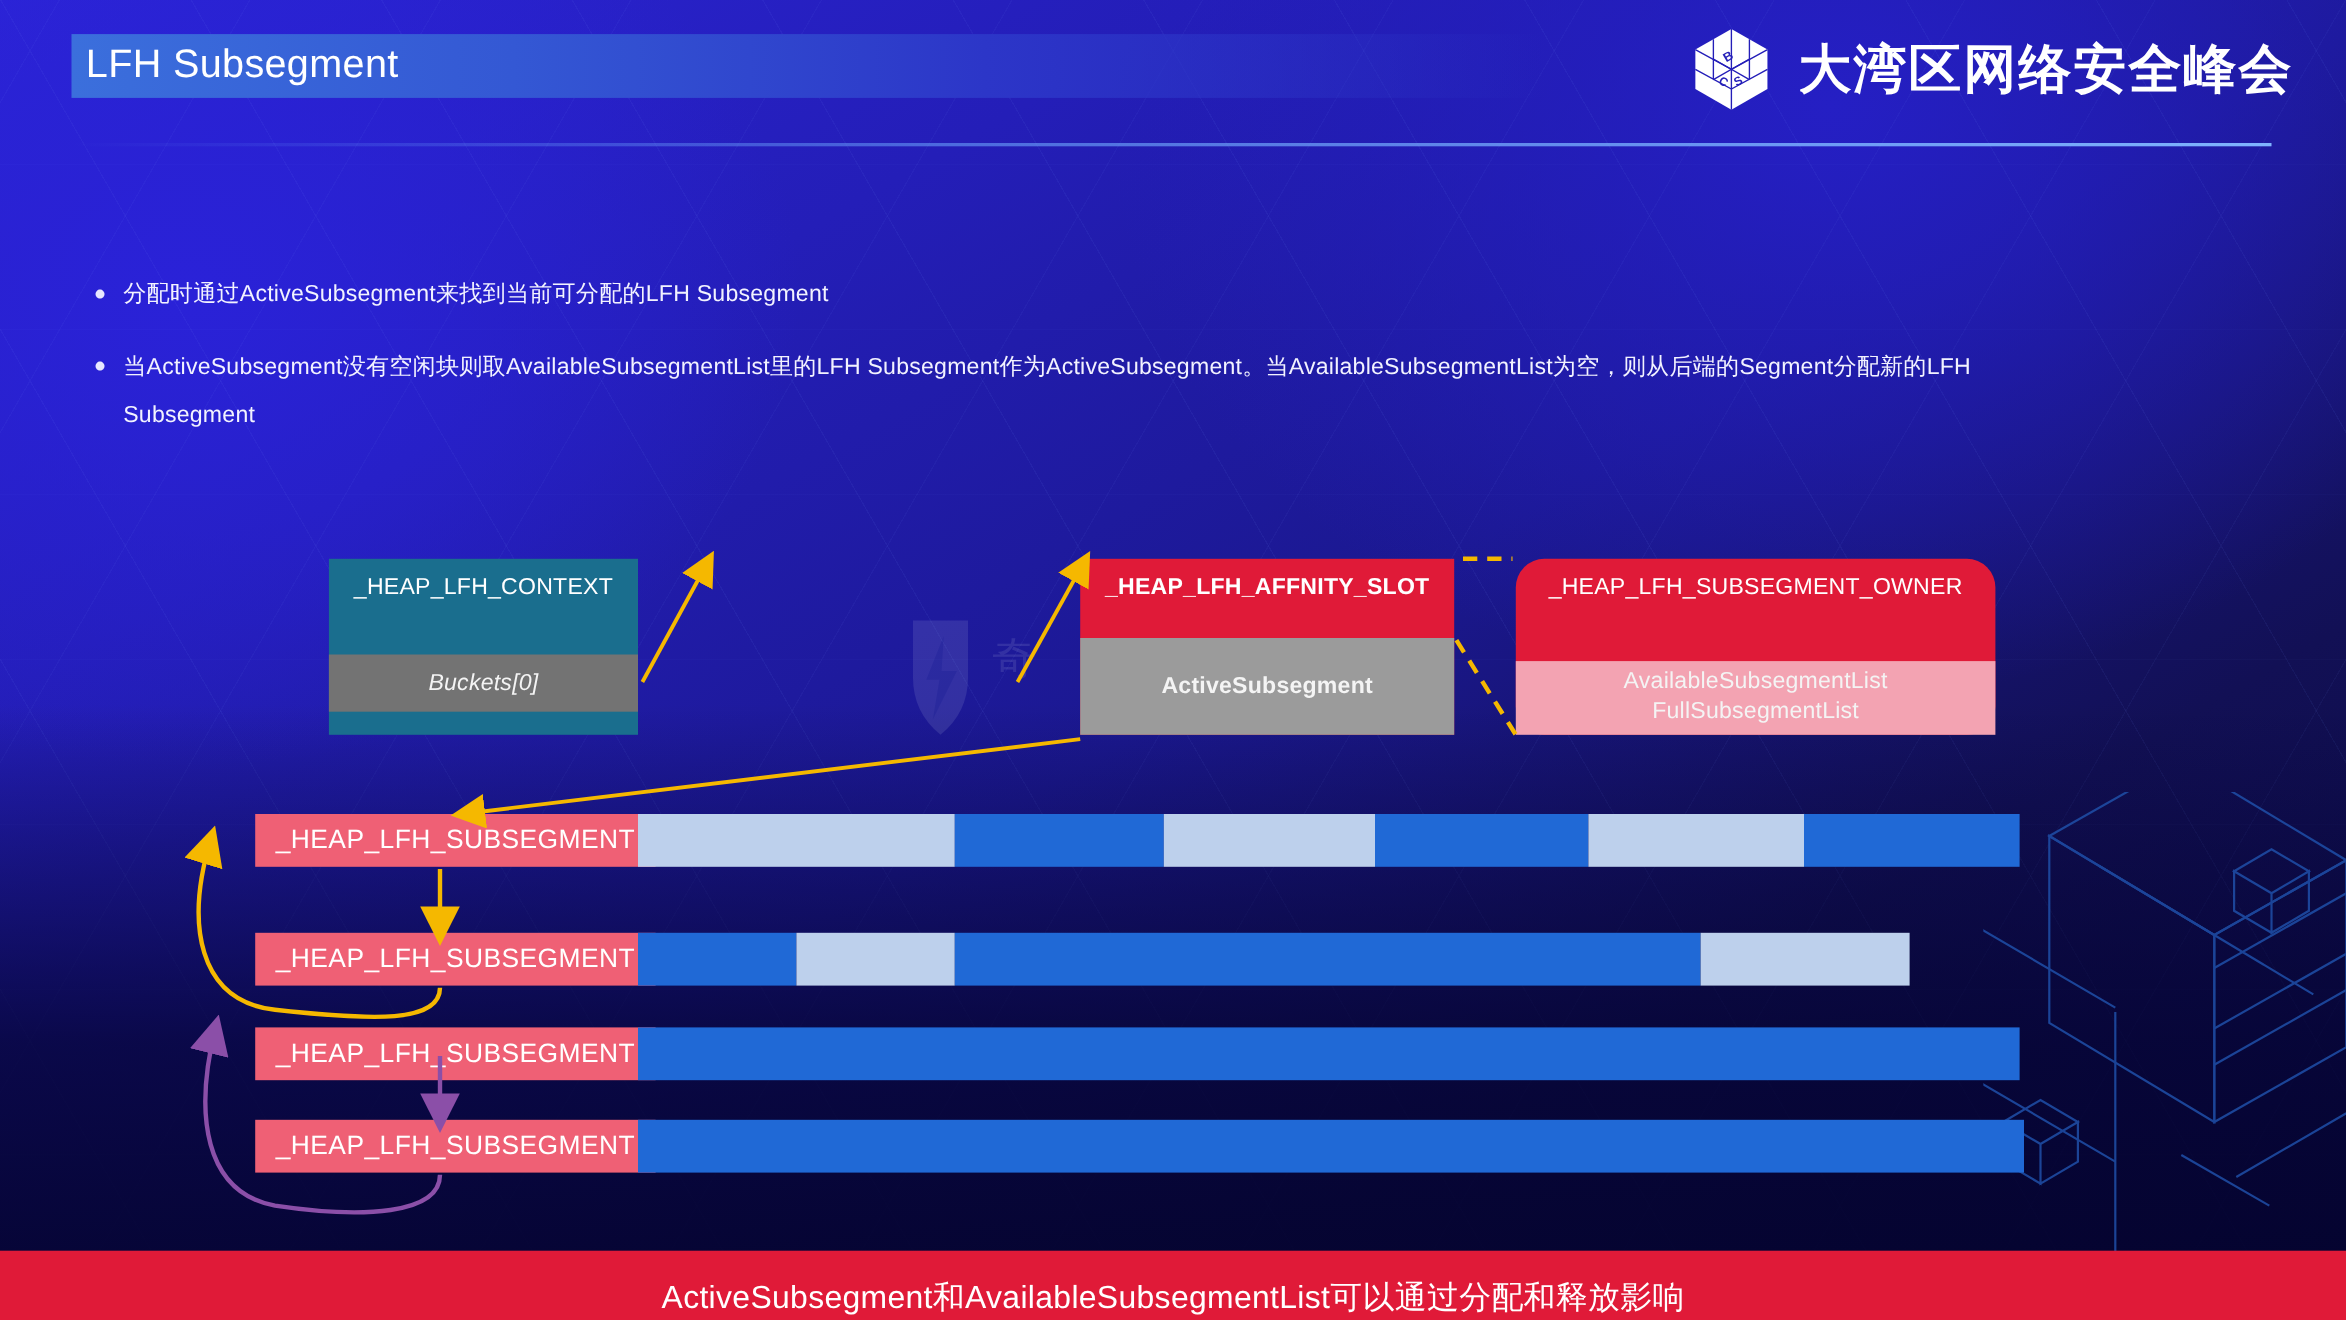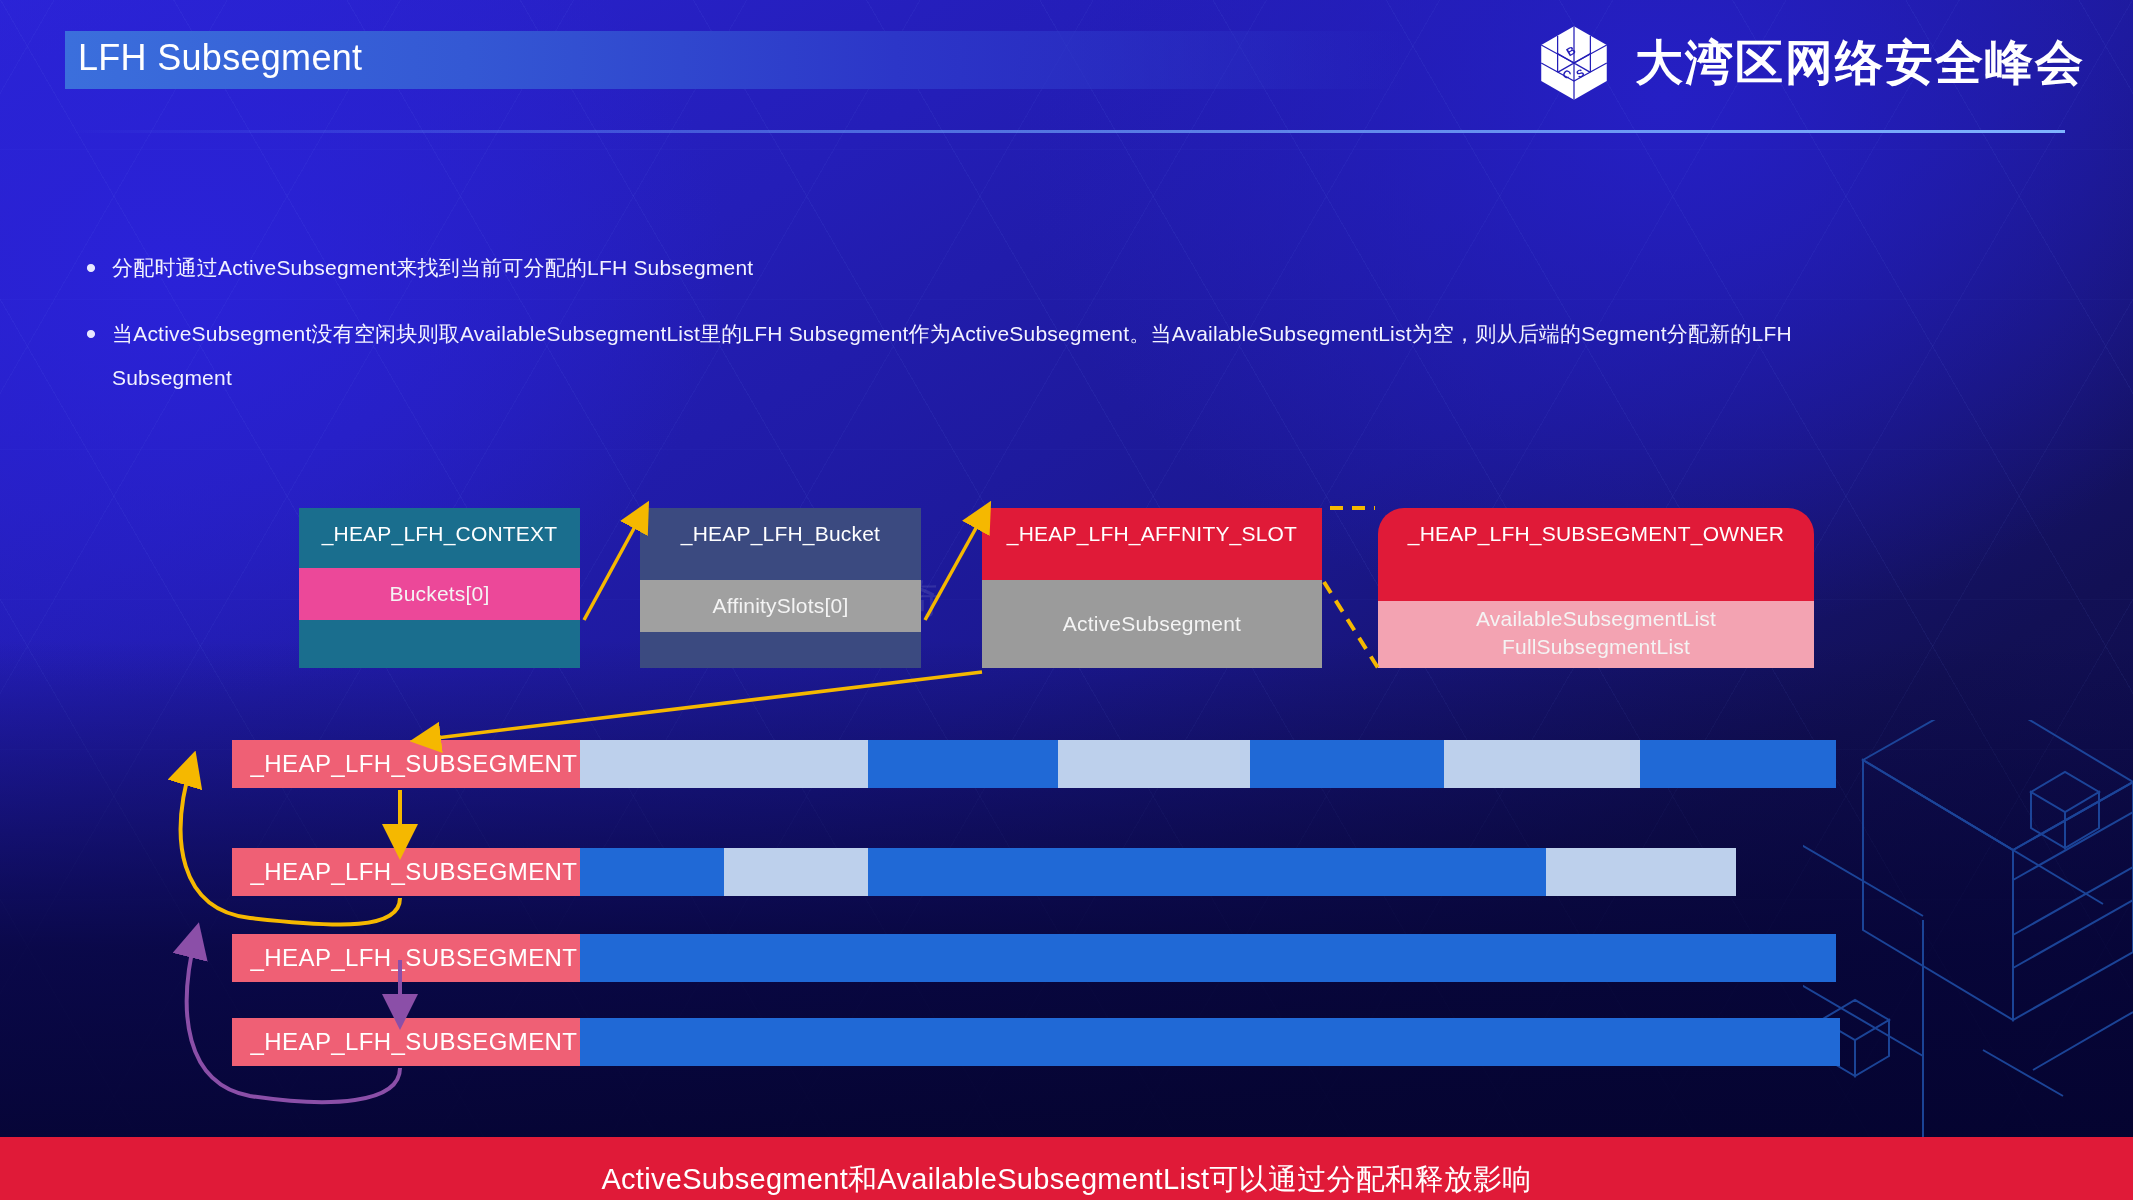--- a/index.html
+++ b/index.html
@@ -69,30 +69,30 @@
   .struct .hdr {
     color:#ffffff; font-size:21px; text-align:center; padding-top:14px; letter-spacing:.2px;
     white-space:nowrap;
   }
   .struct .field {
     color:#f4f4f4; font-size:21px; text-align:center; letter-spacing:.2px; white-space:nowrap;
   }
 
   
   .s-ctx { left:299px; top:508px; width:281px; height:160px; background:#1a6e8e; }
-  .s-ctx .band { position:absolute; left:0; right:0; top:60px; height:52px; background:#ec4899; }
+  .s-ctx .band { position:absolute; left:0; right:0; top:87px; height:52px; background:#737373;font-style:italic; }
   .s-ctx .band .field { line-height:52px; }
 
   
   .s-bkt { left:640px; top:508px; width:281px; height:160px; background:#3b4a80; }
   .s-bkt .band { position:absolute; left:0; right:0; top:72px; height:52px; background:#a0a0a0; }
   .s-bkt .band .field { line-height:52px; }
 
   
-  .s-aff { left:982px; top:508px; width:340px; height:160px; background:#e01a38; }
+  .s-aff { left:982px; top:508px; width:340px; height:160px; background:#e01a38;font-weight:bold; }
   .s-aff .band { position:absolute; left:0; right:0; top:72px; height:88px; background:#9b9b9b; }
   .s-aff .band .field { line-height:88px; }
 
   
   .s-own { left:1378px; top:508px; width:436px; height:160px; background:#e01a38;border-radius:26px; }
   .s-own .band { position:absolute; left:0; right:0; top:93px; height:67px; background:#f3a3b2; padding-top:4px; }
   .s-own .band .field { line-height:28px; }
 
   
   .row { position:absolute; height:48px; z-index:5; }
@@ -179,26 +179,20 @@
 
 <div id="diagram">
 
   <div class="struct s-ctx">
     <div class="hdr">_HEAP_LFH_CONTEXT</div>
     <div class="band">
       <div class="field">Buckets[0]</div>
     </div>
   </div>
 
-  <div class="struct s-bkt">
-    <div class="hdr">_HEAP_LFH_Bucket</div>
-    <div class="band">
-      <div class="field">AffinitySlots[0]</div>
-    </div>
-  </div>
 
   <div class="struct s-aff">
     <div class="hdr">_HEAP_LFH_AFFNITY_SLOT</div>
     <div class="band">
       <div class="field">ActiveSubsegment</div>
     </div>
   </div>
 
   <div class="struct s-own">
     <div class="hdr">_HEAP_LFH_SUBSEGMENT_OWNER</div>

